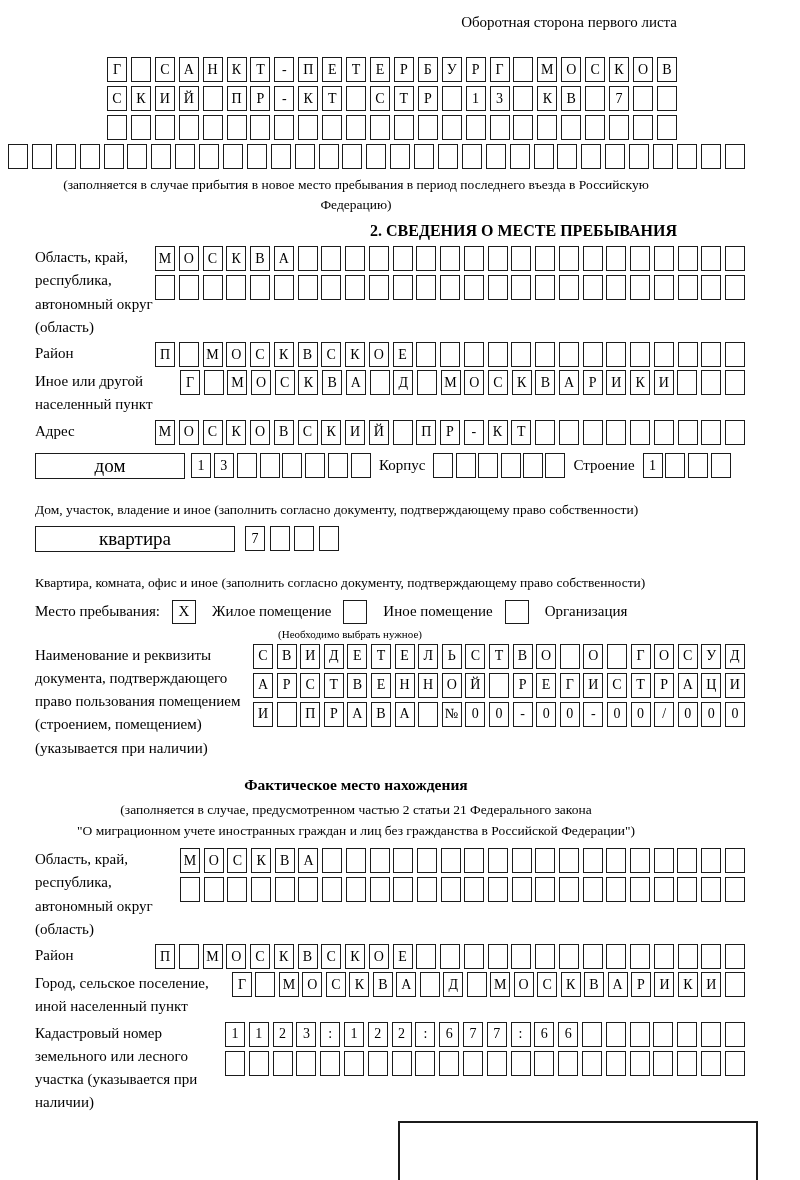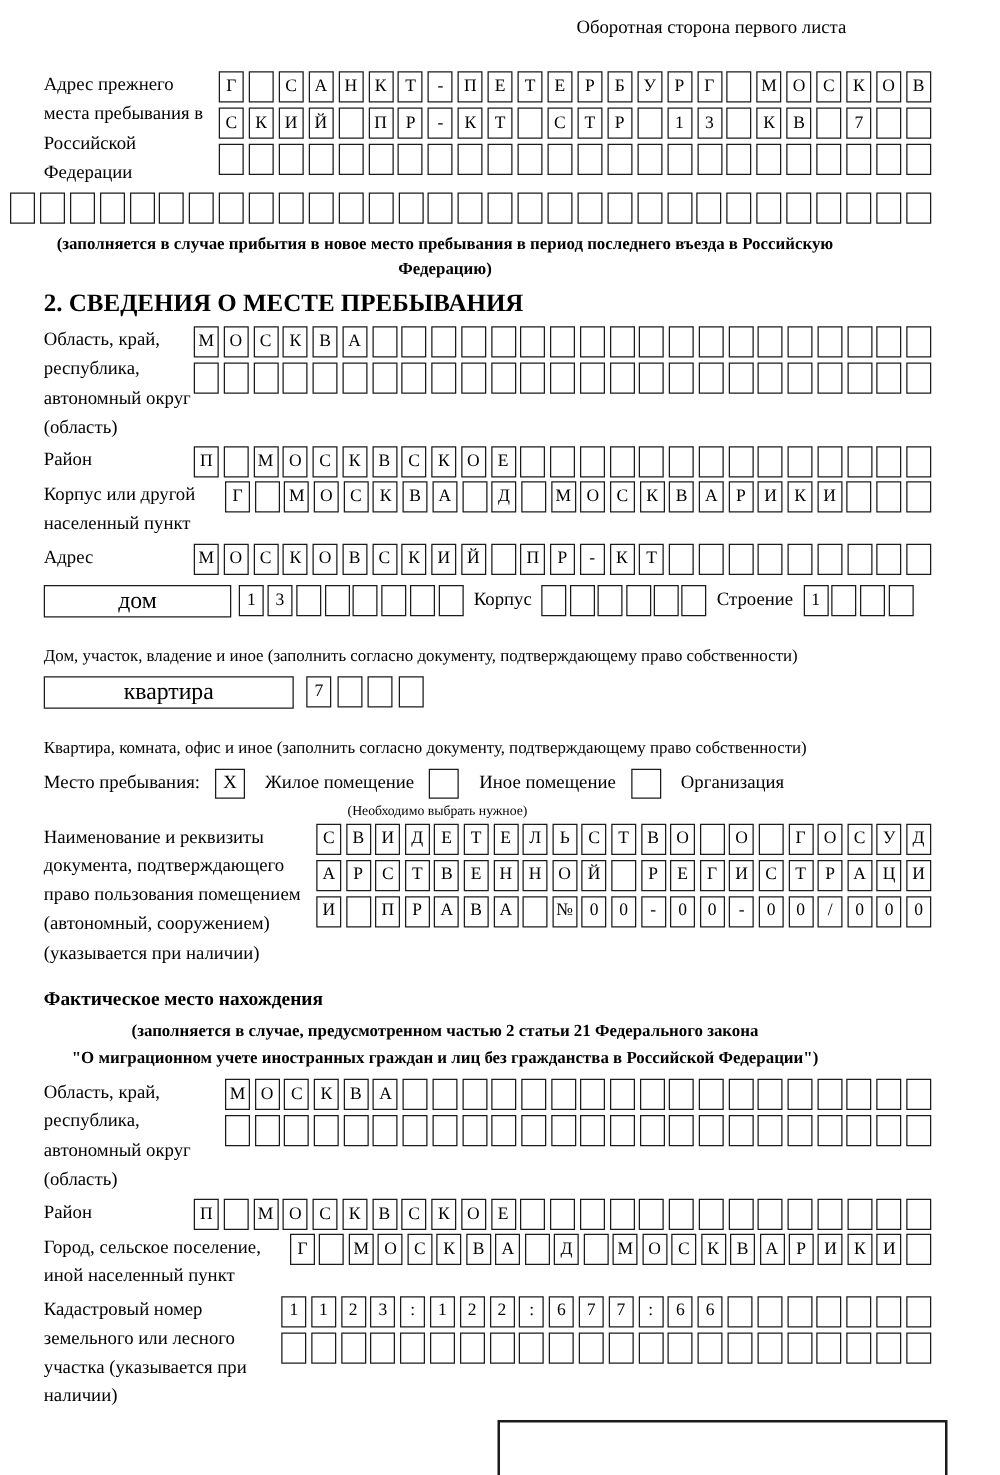--- a/index.html
+++ b/index.html
@@ -17,50 +17,49 @@
 
   .cells { display: flex; justify-content: space-between; flex: none; }
   .c570 { width: 570px; } .c590 { width: 590px; } .c565 { width: 565px; }
   .c492 { width: 492px; } .c513 { width: 513px; } .c520 { width: 520px; }
   .cell { width: 20px; height: 25px; border: 1.5px solid #1b1b1b; flex: none;
           display: flex; align-items: center; justify-content: center;
           font-size: 14px; line-height: 1; }
 
   .row-full { margin-left: -27px; width: 737px; margin-top: 4px; }
 
-  .note-c { text-align: center; font-size: 13.5px; margin-top: 6px; line-height: 1.45; font-weight: bold; }
+  .note-c { text-align: center; font-size: 13.5px; margin-top: 6px; line-height: 1.45; }
   .note-l { font-size: 13.5px; margin-top: 23px; margin-bottom: 2px; }
-  .sec-title { text-align: left; font-weight: bold; font-size: 20px; margin: 8px 0 6px; }
+  .sec-title { text-align: right; font-weight: bold; font-size: 16px; margin: 8px 0 6px; }
 
   .house-row { display: flex; align-items: center; margin-top: 8px; }
   .widebox { border: 1.5px solid #1b1b1b; height: 26px; flex: none;
              display: flex; align-items: center; justify-content: center; font-size: 19px; }
   .inline-lbl { font-size: 15px; margin: 0 8px; flex: none; }
   .gap6 { margin-left: 6px; } .gap10 { margin-left: 10px; }
 
   .stay-row { display: flex; align-items: center; margin-top: 9px; font-size: 15px; }
   .chk { width: 24px; height: 24px; border: 1.7px solid #1b1b1b; flex: none;
          display: flex; align-items: center; justify-content: center;
          font-size: 15px; margin: 0 16px 0 12px; }
   .stay-note { font-size: 11px; margin: 4px 0 4px 150px; width: 330px; text-align: center; }
 
-  .act-title { font-weight: bold; font-size: 15.5px; margin-top: 16px; }
+  .act-title { text-align: center; font-weight: bold; font-size: 15.5px; margin-top: 16px; }
 
   .stamp-box { margin-left: 363px; margin-top: 6px; width: 360px; height: 176px;
                border: 2px solid #1b1b1b; }
 </style>
 </head>
 <body>
 
 <div class="page">
 
   <div class="hdr">Оборотная сторона первого листа</div>
 
   <div class="grp">
-    <div class="lbl w140">Адрес прежнего места пребывания в Российской Федерации</div>
     <div class="stack">
       <div class="cells c570">
           <div class="cell">Г</div>
           <div class="cell"></div>
           <div class="cell">С</div>
           <div class="cell">А</div>
           <div class="cell">Н</div>
           <div class="cell">К</div>
           <div class="cell">Т</div>
           <div class="cell">-</div>
@@ -259,21 +258,21 @@
           <div class="cell"></div>
           <div class="cell"></div>
           <div class="cell"></div>
           <div class="cell"></div>
           <div class="cell"></div>
         </div>
     </div>
   </div>
 
   <div class="grp">
-    <div class="lbl w145">Корпус или другой населенный пункт</div>
+    <div class="lbl w145">Иное или другой населенный пункт</div>
     <div class="stack">
       <div class="cells c565">
           <div class="cell">Г</div>
           <div class="cell"></div>
           <div class="cell">М</div>
           <div class="cell">О</div>
           <div class="cell">С</div>
           <div class="cell">К</div>
           <div class="cell">В</div>
           <div class="cell">А</div>
@@ -377,21 +376,21 @@
     <span class="chk">X</span>
     <span>Жилое помещение</span>
     <span class="chk"></span>
     <span>Иное помещение</span>
     <span class="chk"></span>
     <span>Организация</span>
   </div>
   <div class="stay-note">(Необходимо выбрать нужное)</div>
 
   <div class="grp">
-    <div class="lbl w218">Наименование и реквизиты документа, подтверждающего право пользования помещением (автономный, сооружением) (указывается при наличии)</div>
+    <div class="lbl w218">Наименование и реквизиты документа, подтверждающего право пользования помещением (строением, помещением) (указывается при наличии)</div>
     <div class="stack">
       <div class="cells c492">
           <div class="cell">С</div>
           <div class="cell">В</div>
           <div class="cell">И</div>
           <div class="cell">Д</div>
           <div class="cell">Е</div>
           <div class="cell">Т</div>
           <div class="cell">Е</div>
           <div class="cell">Л</div>

